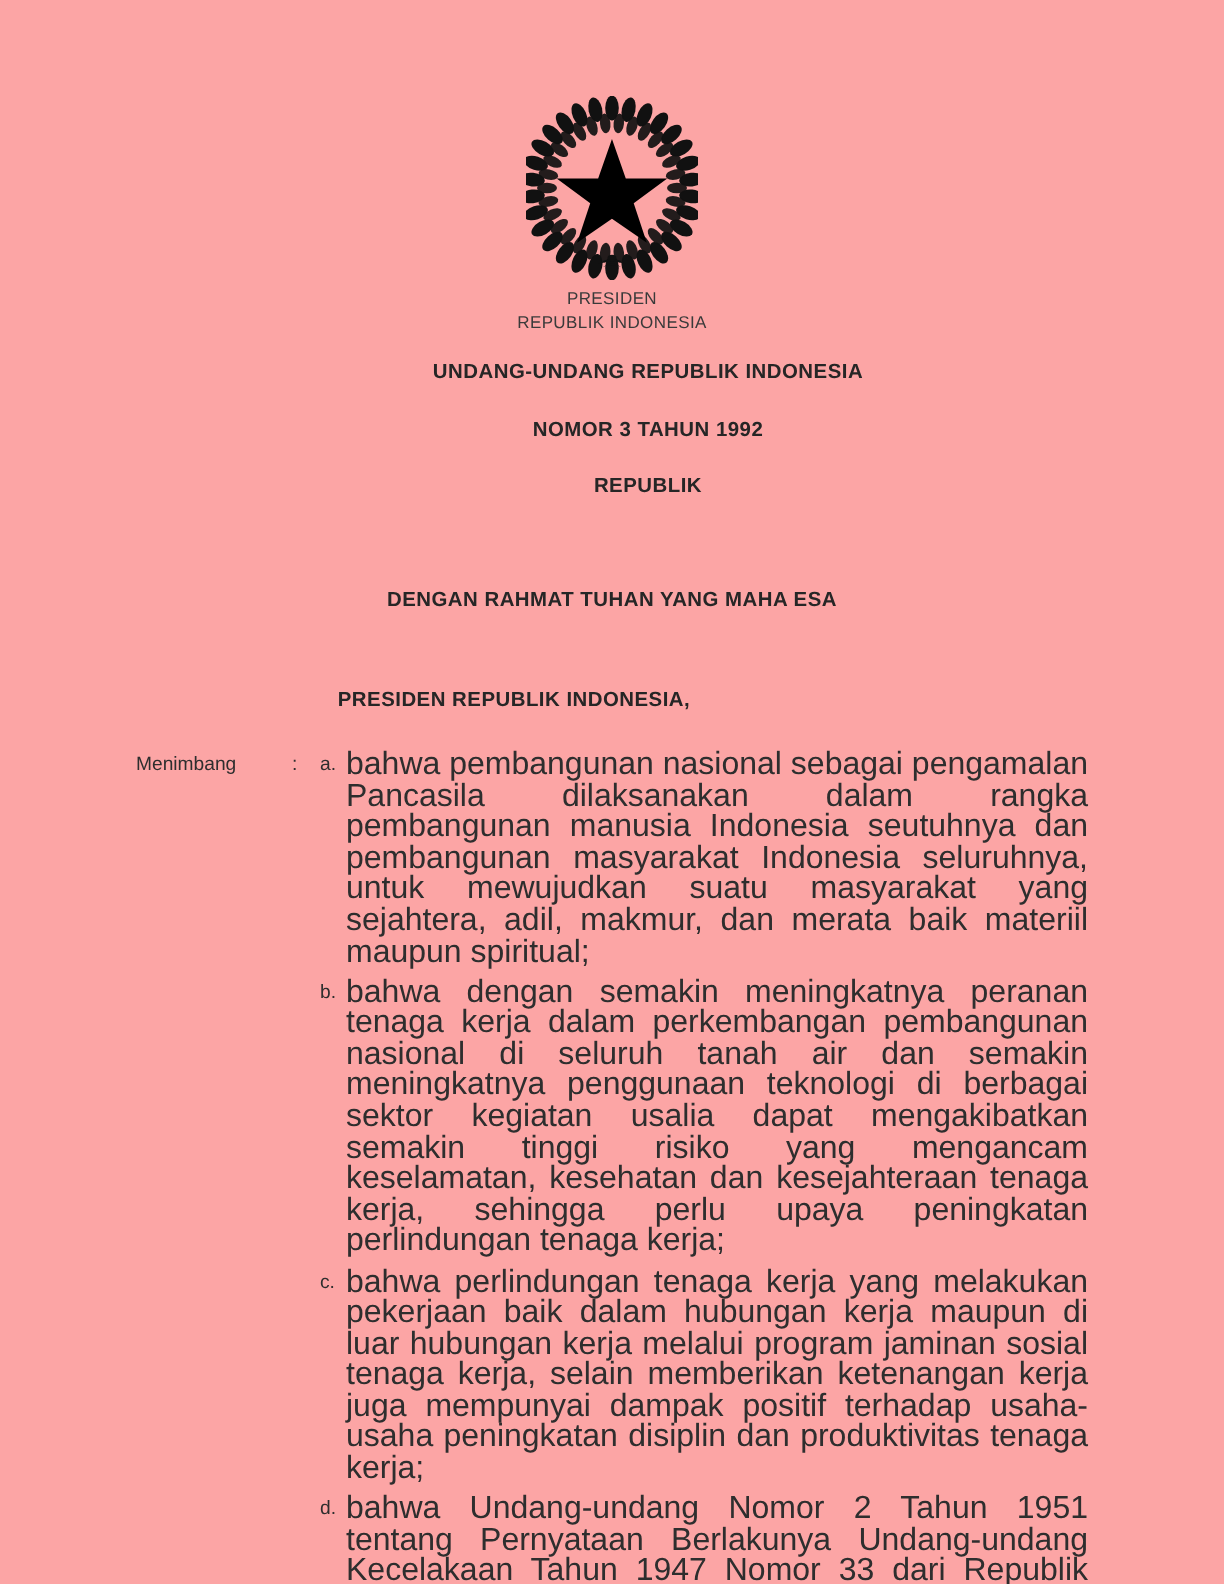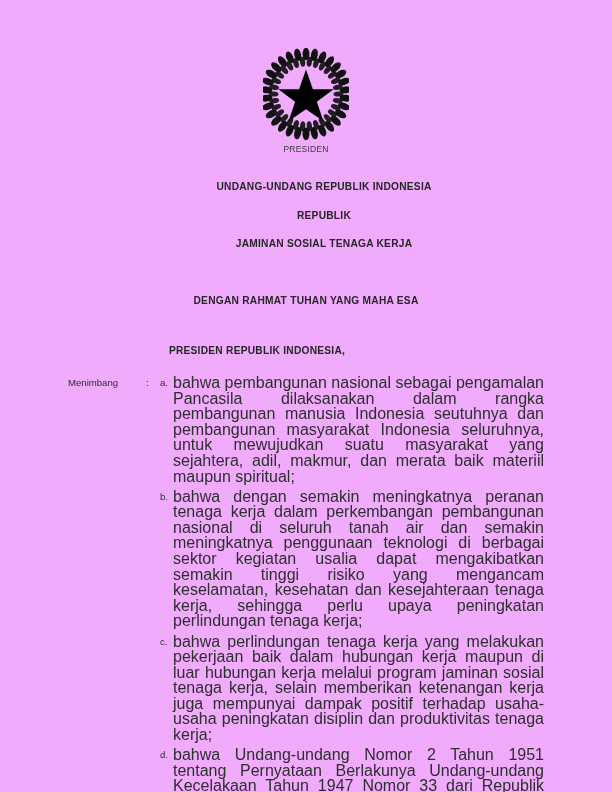--- a/index.html
+++ b/index.html
@@ -4,21 +4,21 @@
 <style>
   html, body {
     margin: 0;
     padding: 0;
     background: #ffffff;
   }
   .page {
     position: relative;
     width: 612px;
     height: 792px;
-    background: #f0abfc;
+    background: #fca5a5;
     font-family: "Liberation Sans", sans-serif;
     color: #2e2e2e;
     overflow: hidden;
   }
 
   
   .emblem-block {
     position: absolute;
     top: 48px;
     left: 0;
@@ -217,27 +217,28 @@
           <path d="M38.5,85.5 Q43,82 47.5,85.5 Q43,83.5 38.5,85.5 Z"></path>
           <ellipse cx="43" cy="81" rx="2.2" ry="1.6"></ellipse>
         </g>
 
         <polygon fill="#000000" points="43,17 52.6,44.4 81.4,44.4 58.1,61.6 67.2,89 43,72.3 18.8,89 27.9,61.6 4.6,44.4 33.4,44.4" transform="translate(0,1) scale(0.72) translate(16.7,11.5)"></polygon>
       </g>
     </svg>
 
     <div class="emblem-caption">
       <div>PRESIDEN</div>
+      <div>REPUBLIK INDONESIA</div>
     </div>
   </div>
 
   <div class="title-block">
     <div class="title-line">UNDANG-UNDANG REPUBLIK INDONESIA</div>
+    <div class="title-line">NOMOR 3 TAHUN 1992</div>
     <div class="title-line">REPUBLIK</div>
-    <div class="title-line">JAMINAN SOSIAL TENAGA KERJA</div>
   </div>
 
   <div class="rahmat">DENGAN RAHMAT TUHAN YANG MAHA ESA</div>
   <div class="presiden-ri">PRESIDEN REPUBLIK INDONESIA,</div>
 
   <div class="considering">
     <div class="considering-row">
       <div class="considering-label">Menimbang</div>
       <div class="considering-colon">:</div>
       <div class="considering-items">

